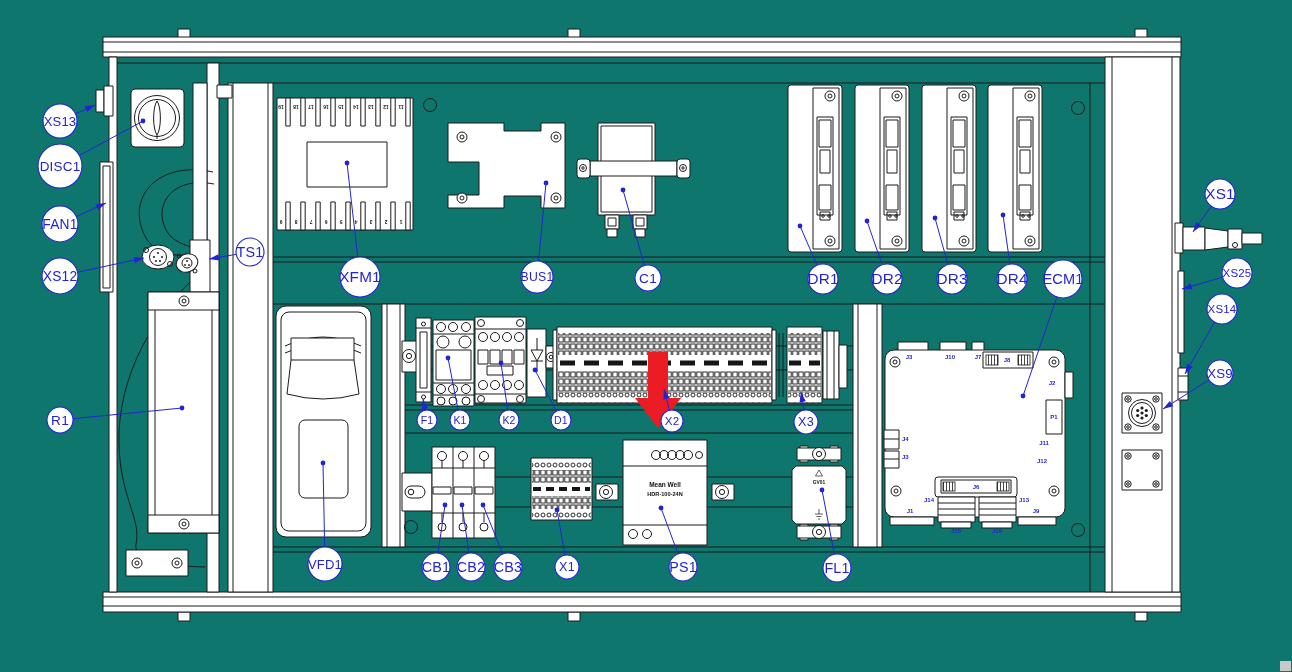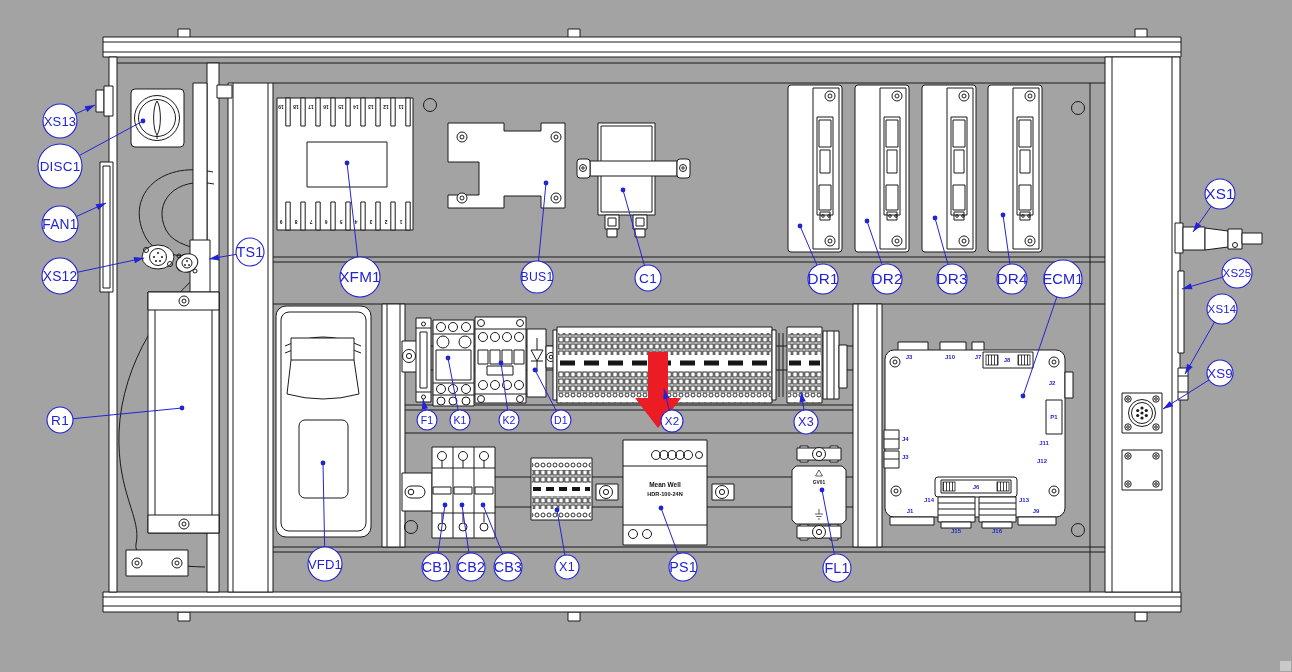--- a/index.html
+++ b/index.html
@@ -1,16 +1,16 @@
 <!DOCTYPE html>
 <html><head>
 <meta charset="utf-8">
 <style>
   html,body{margin:0;padding:0;width:1292px;height:672px;background:#fff;overflow:hidden}
-  .canvas{position:relative;width:1292px;height:672px;background:#a3a3a3}
+  .canvas{position:relative;width:1292px;height:672px;background:#0f766e}
   svg{display:block}
   svg text{font-family:"Liberation Sans", sans-serif}
   .s{fill:none;stroke:#1b1b1b;stroke-width:1;stroke-linejoin:round}
   .f{fill:#fff;stroke:#1b1b1b;stroke-width:1;stroke-linejoin:round}
   .thin{fill:none;stroke:#1b1b1b;stroke-width:.7}
   .d{fill:#1b1b1b}
   .pl{font-size:6.5px;font-weight:bold;fill:#111}
   .corner{position:absolute;right:1px;bottom:1px;width:11px;height:10px;background:#c9c9c9}
 </style>
 </head>

